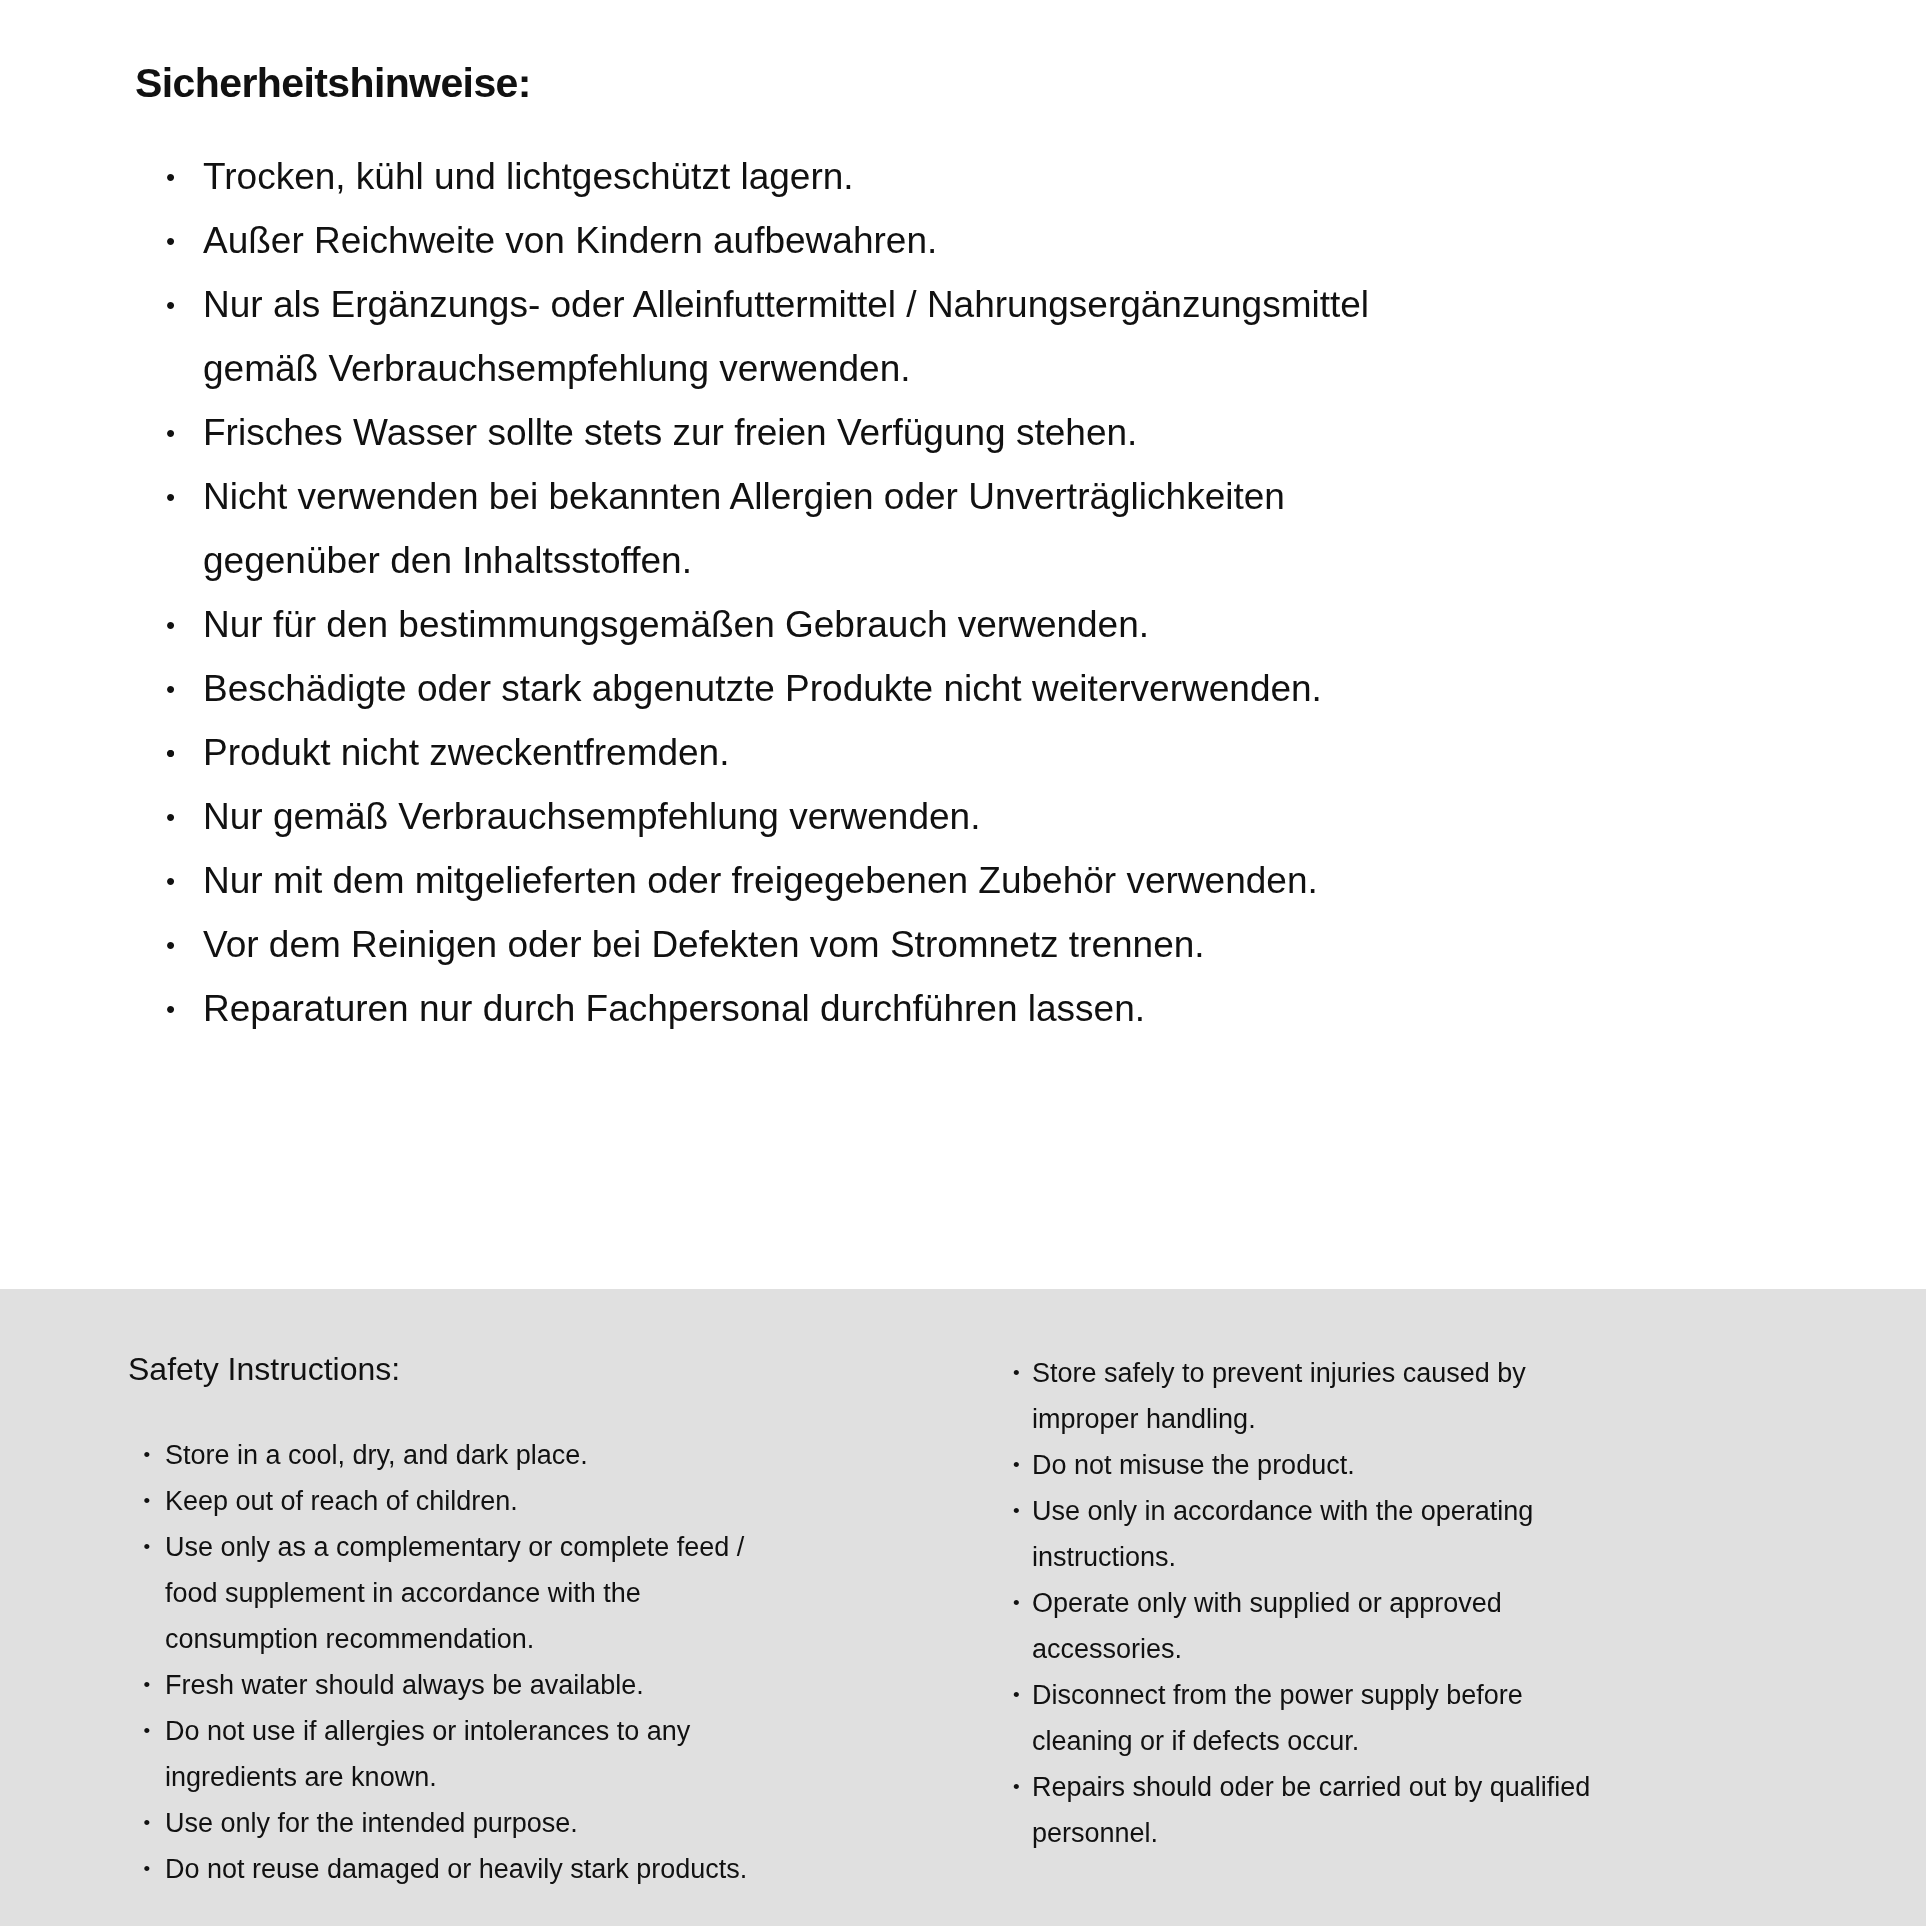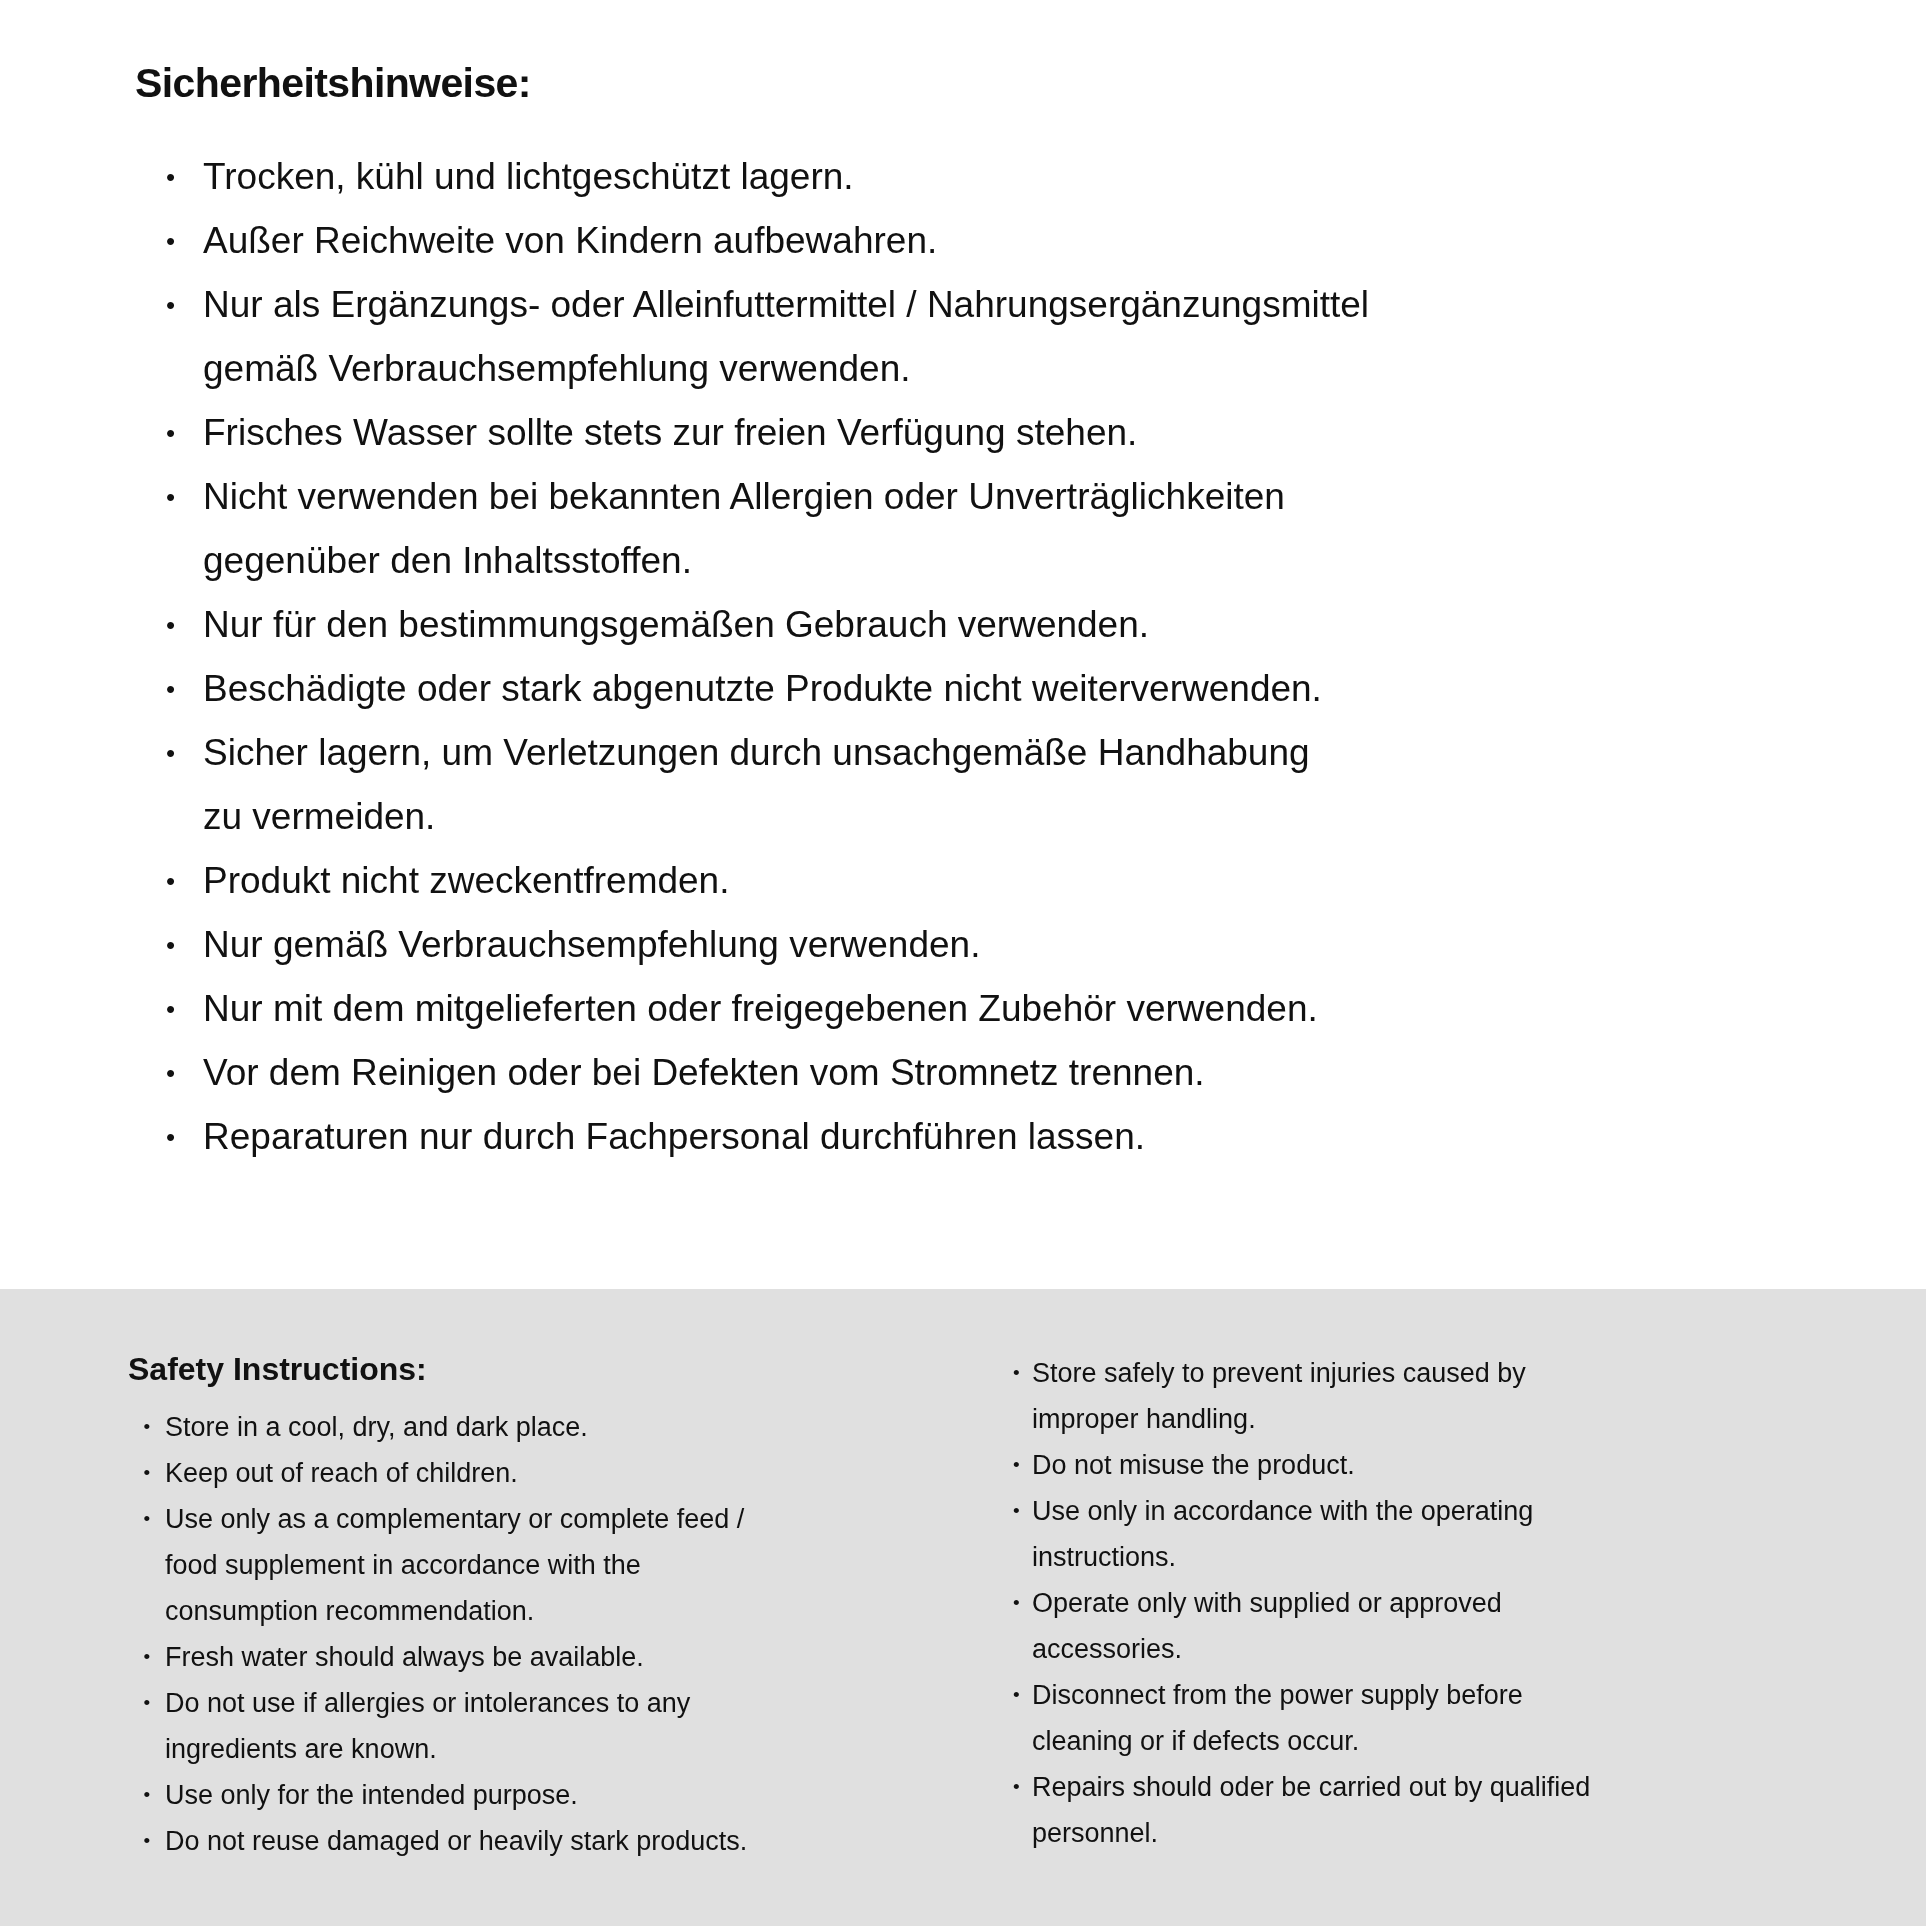--- a/index.html
+++ b/index.html
@@ -54,24 +54,24 @@
     left: 0;
     top: 1289px;
     width: 1926px;
     height: 637px;
     background: #e0e0e0;
   }
   .col { position: absolute; top: 61px; }
   .col.left  { left: 128px;  width: 854px; }
   .col.right { left: 1013px; width: 880px; }
   .en h2 {
-    margin: 0 0 16px 0;
+    margin: 0 0 44px 0;
     font-size: 32px;
     line-height: 1.2;
-    font-weight: 700;
+    font-weight: 400;
   }
   .en ul { list-style: none; margin: 0; padding: 0; }
   .en li {
     position: relative;
     font-size: 27px;
     line-height: 46px;
   }
   .col.left  li { padding-left: 37px; }
   .col.right li { padding-left: 19px; }
   .en .b {
@@ -93,22 +93,21 @@
     <ul>
       <li class="it"><span class="b">•</span><span class="t">Trocken, kühl und lichtgeschützt lagern.</span></li>
       <li class="it"><span class="b">•</span><span class="t">Außer Reichweite von Kindern aufbewahren.</span></li>
       <li class="it"><span class="b">•</span><span class="t">Nur als Ergänzungs- oder Alleinfuttermittel / Nahrungsergänzungsmittel
 gemäß Verbrauchsempfehlung verwenden.</span></li>
       <li class="it"><span class="b">•</span><span class="t">Frisches Wasser sollte stets zur freien Verfügung stehen.</span></li>
       <li class="it"><span class="b">•</span><span class="t">Nicht verwenden bei bekannten Allergien oder Unverträglichkeiten
 gegenüber den Inhaltsstoffen.</span></li>
       <li class="it"><span class="b">•</span><span class="t">Nur für den bestimmungsgemäßen Gebrauch verwenden.</span></li>
       <li class="it"><span class="b">•</span><span class="t">Beschädigte oder stark abgenutzte Produkte nicht weiterverwenden.</span></li>
-      <li class="it"><span class="b">•</span><span class="t">Sicher lagern, um Verletzungen durch unsachgemäße Handhabung
-zu vermeiden.</span></li>
+      <li class="it"><span class="b">•</span></li>
       <li class="it"><span class="b">•</span><span class="t">Produkt nicht zweckentfremden.</span></li>
       <li class="it"><span class="b">•</span><span class="t">Nur gemäß Verbrauchsempfehlung verwenden.</span></li>
       <li class="it"><span class="b">•</span><span class="t">Nur mit dem mitgelieferten oder freigegebenen Zubehör verwenden.</span></li>
       <li class="it"><span class="b">•</span><span class="t">Vor dem Reinigen oder bei Defekten vom Stromnetz trennen.</span></li>
       <li class="it"><span class="b">•</span><span class="t">Reparaturen nur durch Fachpersonal durchführen lassen.</span></li>
     </ul>
   </section>
 
   <section class="en">
     <div class="col left">

